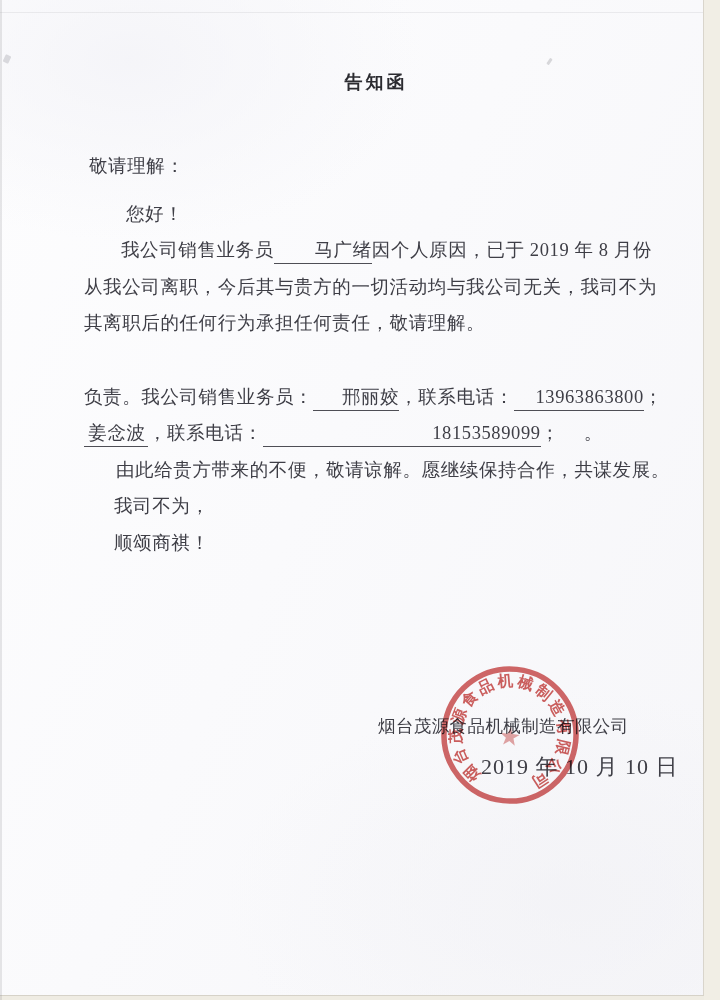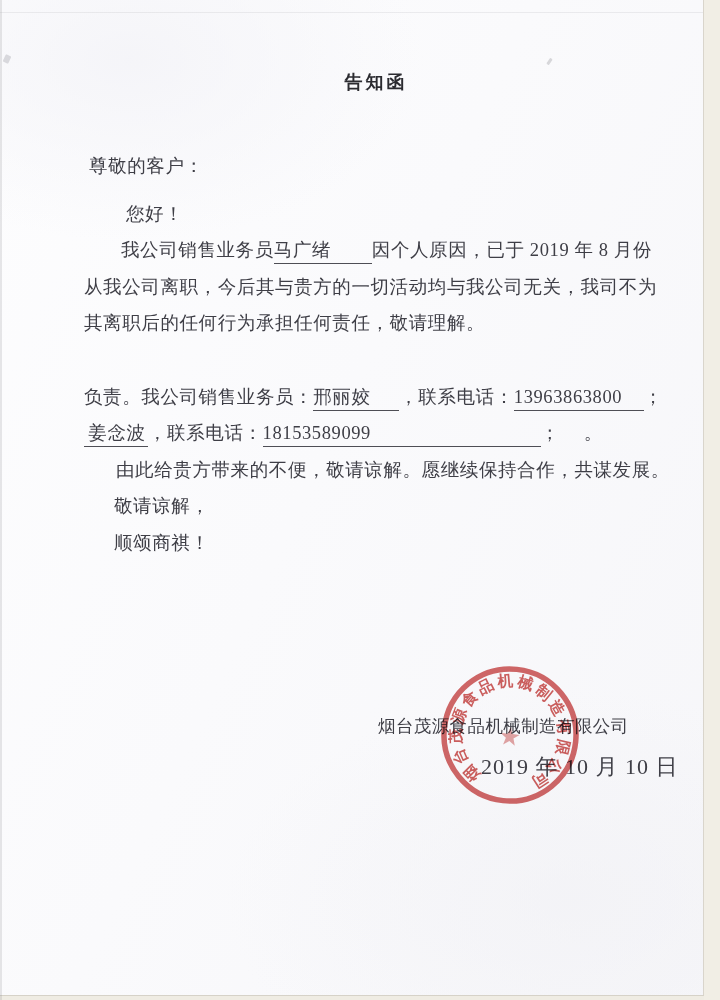--- a/index.html
+++ b/index.html
@@ -65,21 +65,21 @@
   }
   .p2l2       { left: 84px;  top: 384px; }
   .p2l3       { left: 84px;  top: 420px; }
   .p4         { left: 116px; top: 457px; }
   .close1     { left: 114px; top: 493px; }
   .close2     { left: 114px; top: 530px; }
 
   .blank {
     display: inline-block;
     border-bottom: 1.2px solid #4e4e55;
-    text-align: left;
+    text-align: right;
     line-height: 25px;
     vertical-align: bottom;
   }
   .blank.w-name1  { width: 98px;  }
   .blank.w-name2  { width: 86px;  }
   .blank.w-phone1 { width: 130px; }
   .blank.w-name3  { width: 64px; text-align: center; padding-left: 2px; }
   .blank.w-phone2 { width: 278px; }
   .period-gap { display: inline-block; width: 24px; }
 
@@ -105,38 +105,38 @@
 
   <div class="edge-right"></div>
   <div class="edge-bottom"></div>
   <div class="edge-left"></div>
   <div class="crease-top"></div>
   <div class="speck s1"></div>
   <div class="speck s2"></div>
 
   <div class="title">告知函</div>
 
-  <div class="ln salutation">尊敬的客户：</div>
+  <div class="ln salutation">敬请理解：</div>
 
   <div class="ln greeting">您好！</div>
 
   <div class="ln p1l1"><span>我公司销售业务员</span><span class="blank w-name1">马广绪</span><span>因个人原因，已于 2019 年 8 月份</span></div>
 
   <div class="ln p1l2">从我公司离职，今后其与贵方的一切活动均与我公司无关，我司不为</div>
 
   <div class="ln p1l3">其离职后的任何行为承担任何责任，敬请理解。</div>
 
 
   <div class="ln p2l2"><span>负责。我公司销售业务员：</span><span class="blank w-name2">邢丽姣</span><span>，联系电话：</span><span class="blank w-phone1">13963863800</span><span>；</span></div>
 
   <div class="ln p2l3"><span class="blank w-name3">姜念波</span><span>，联系电话：</span><span class="blank w-phone2">18153589099</span><span>；</span><span class="period-gap"></span><span>。</span></div>
 
   <div class="ln p4">由此给贵方带来的不便，敬请谅解。愿继续保持合作，共谋发展。</div>
 
-  <div class="ln close1">敬请谅解，</div>
+  <div class="ln close1">我司不为，</div>
 
   <div class="ln close2">顺颂商祺！</div>
 
   <div class="ln company-line">烟台茂源食品机械制造有限公司</div>
 
   <div class="ln date-line">2019 年 10 月 10 日</div>
 
   <svg class="seal" viewBox="0 0 148 148" xmlns="http://www.w3.org/2000/svg">
     <circle cx="74" cy="74" r="66" fill="none" stroke-width="5.5" stroke-opacity="0.85" stroke="#c7403e"></circle>
     <path id="sealArc" d="M 49.5 116.4 A 49 49 0 1 1 98.5 116.4" fill="none"></path>

